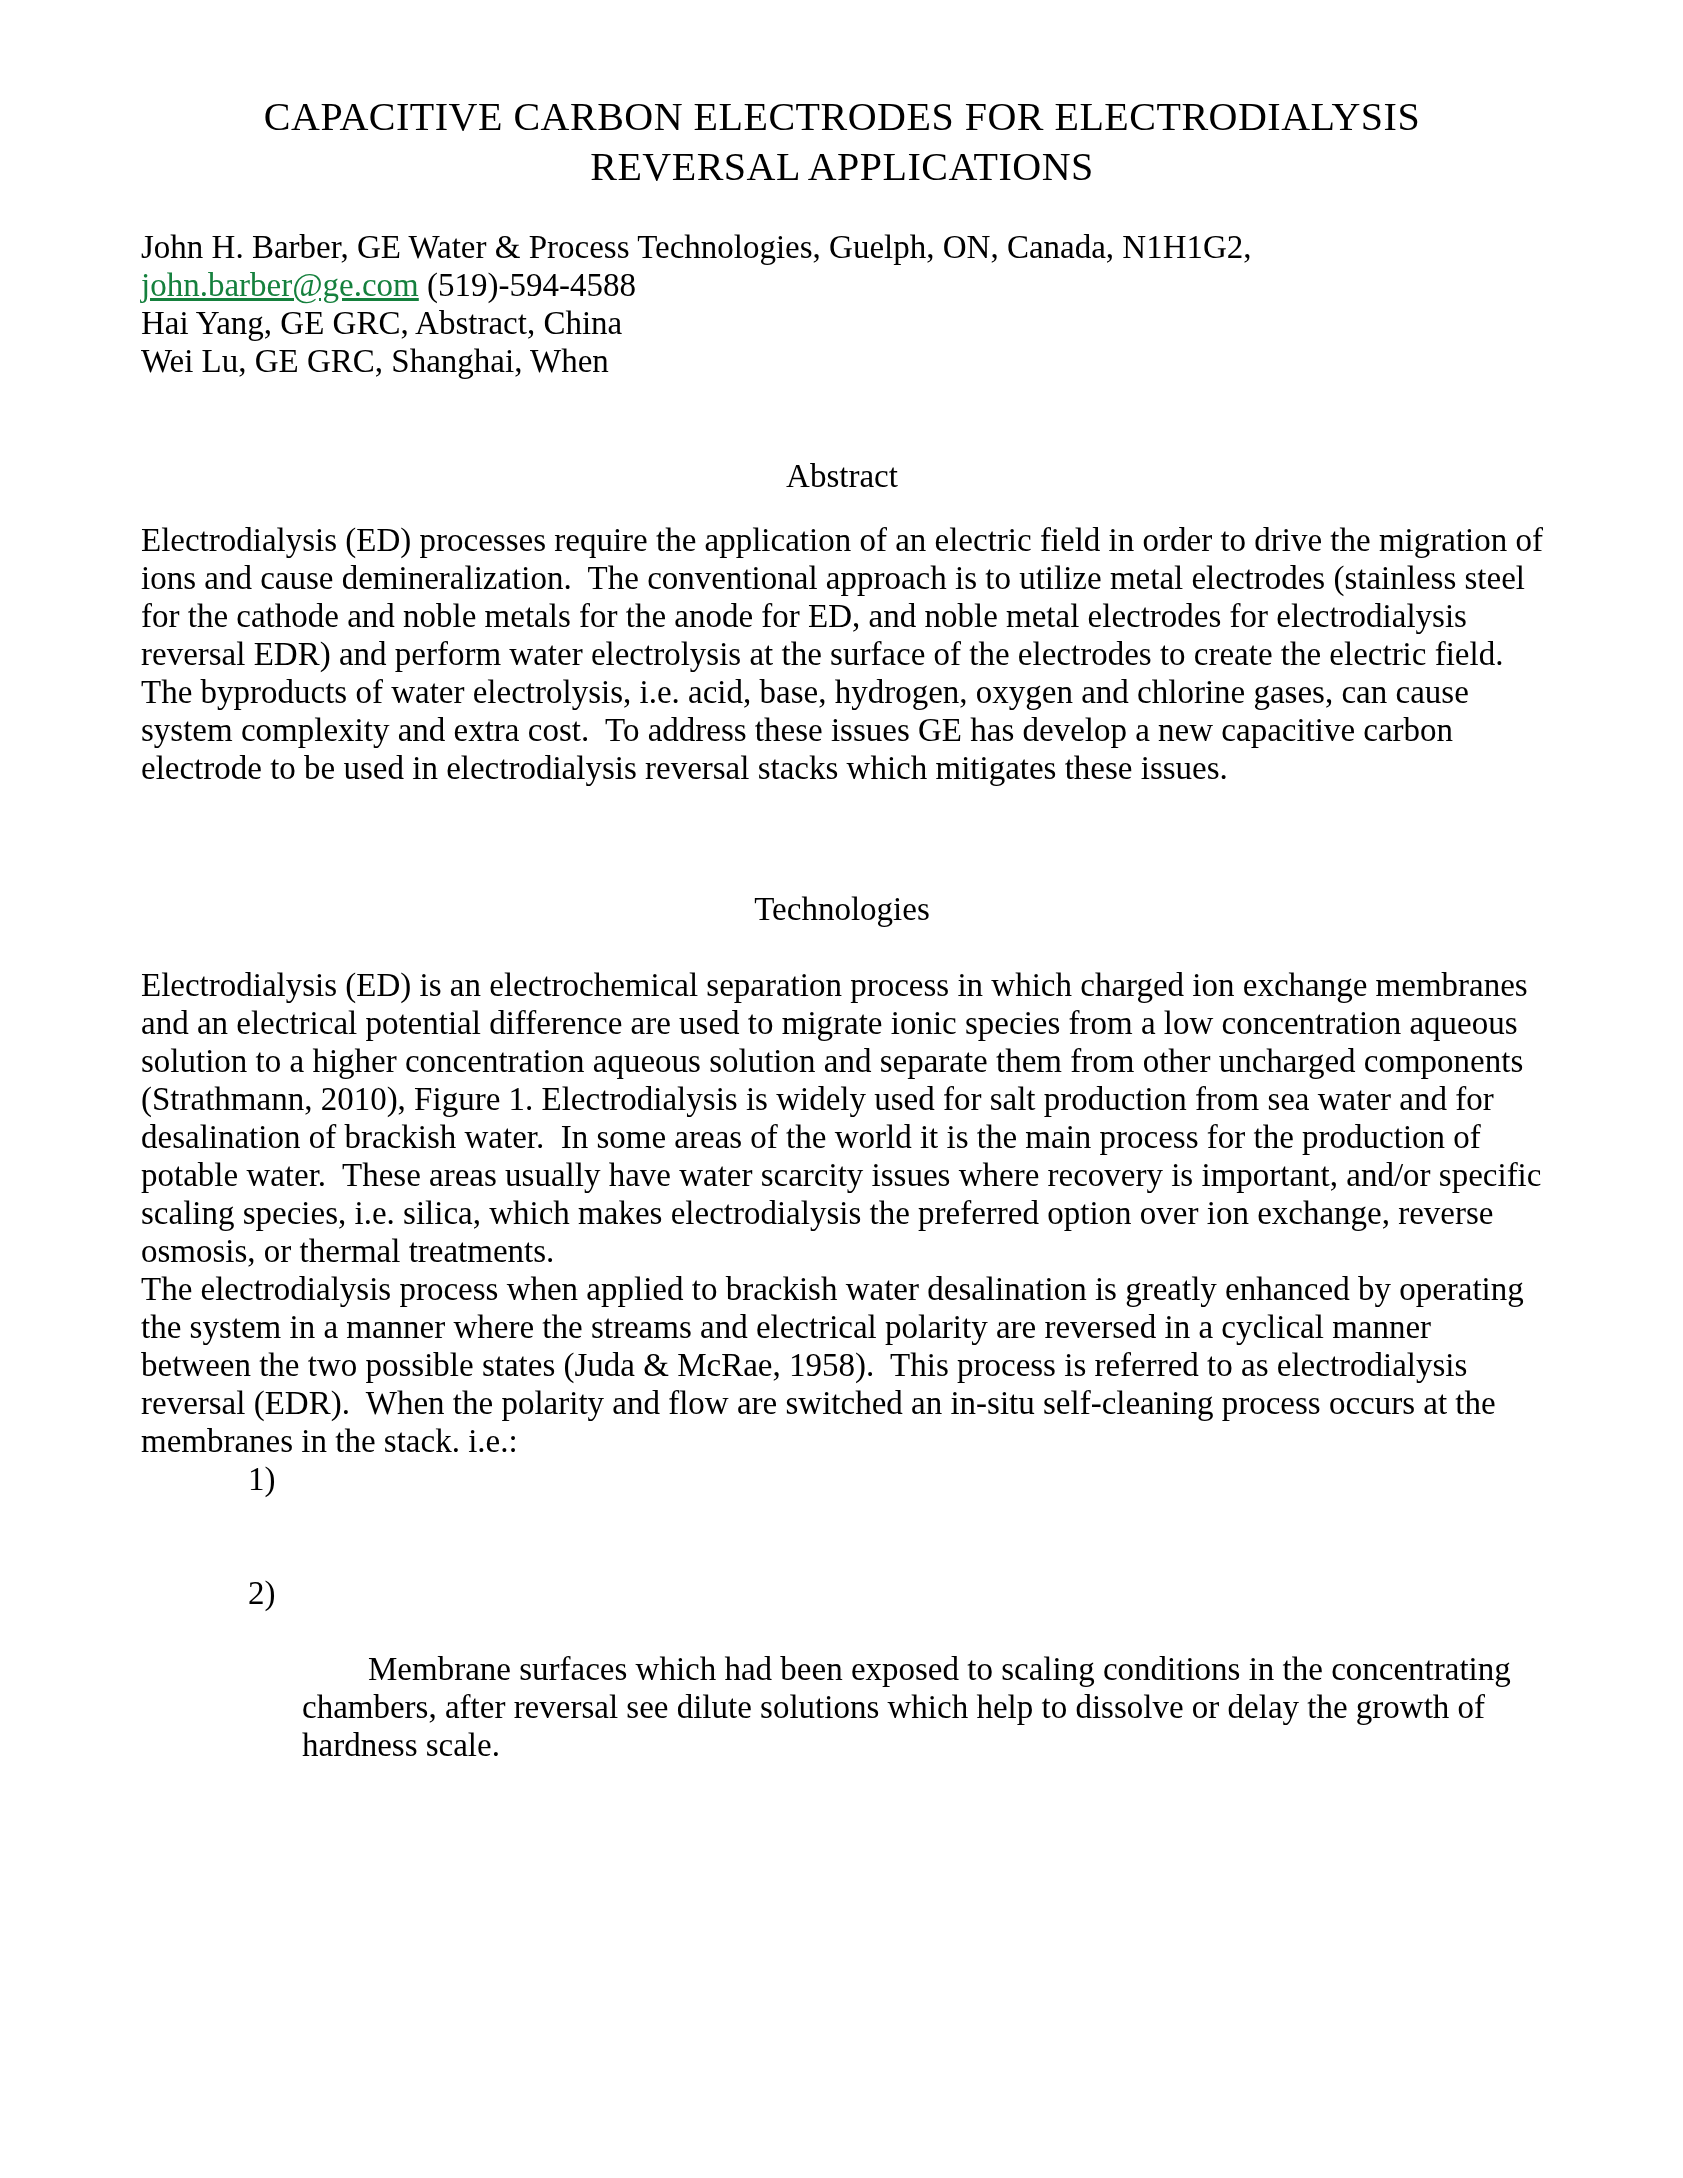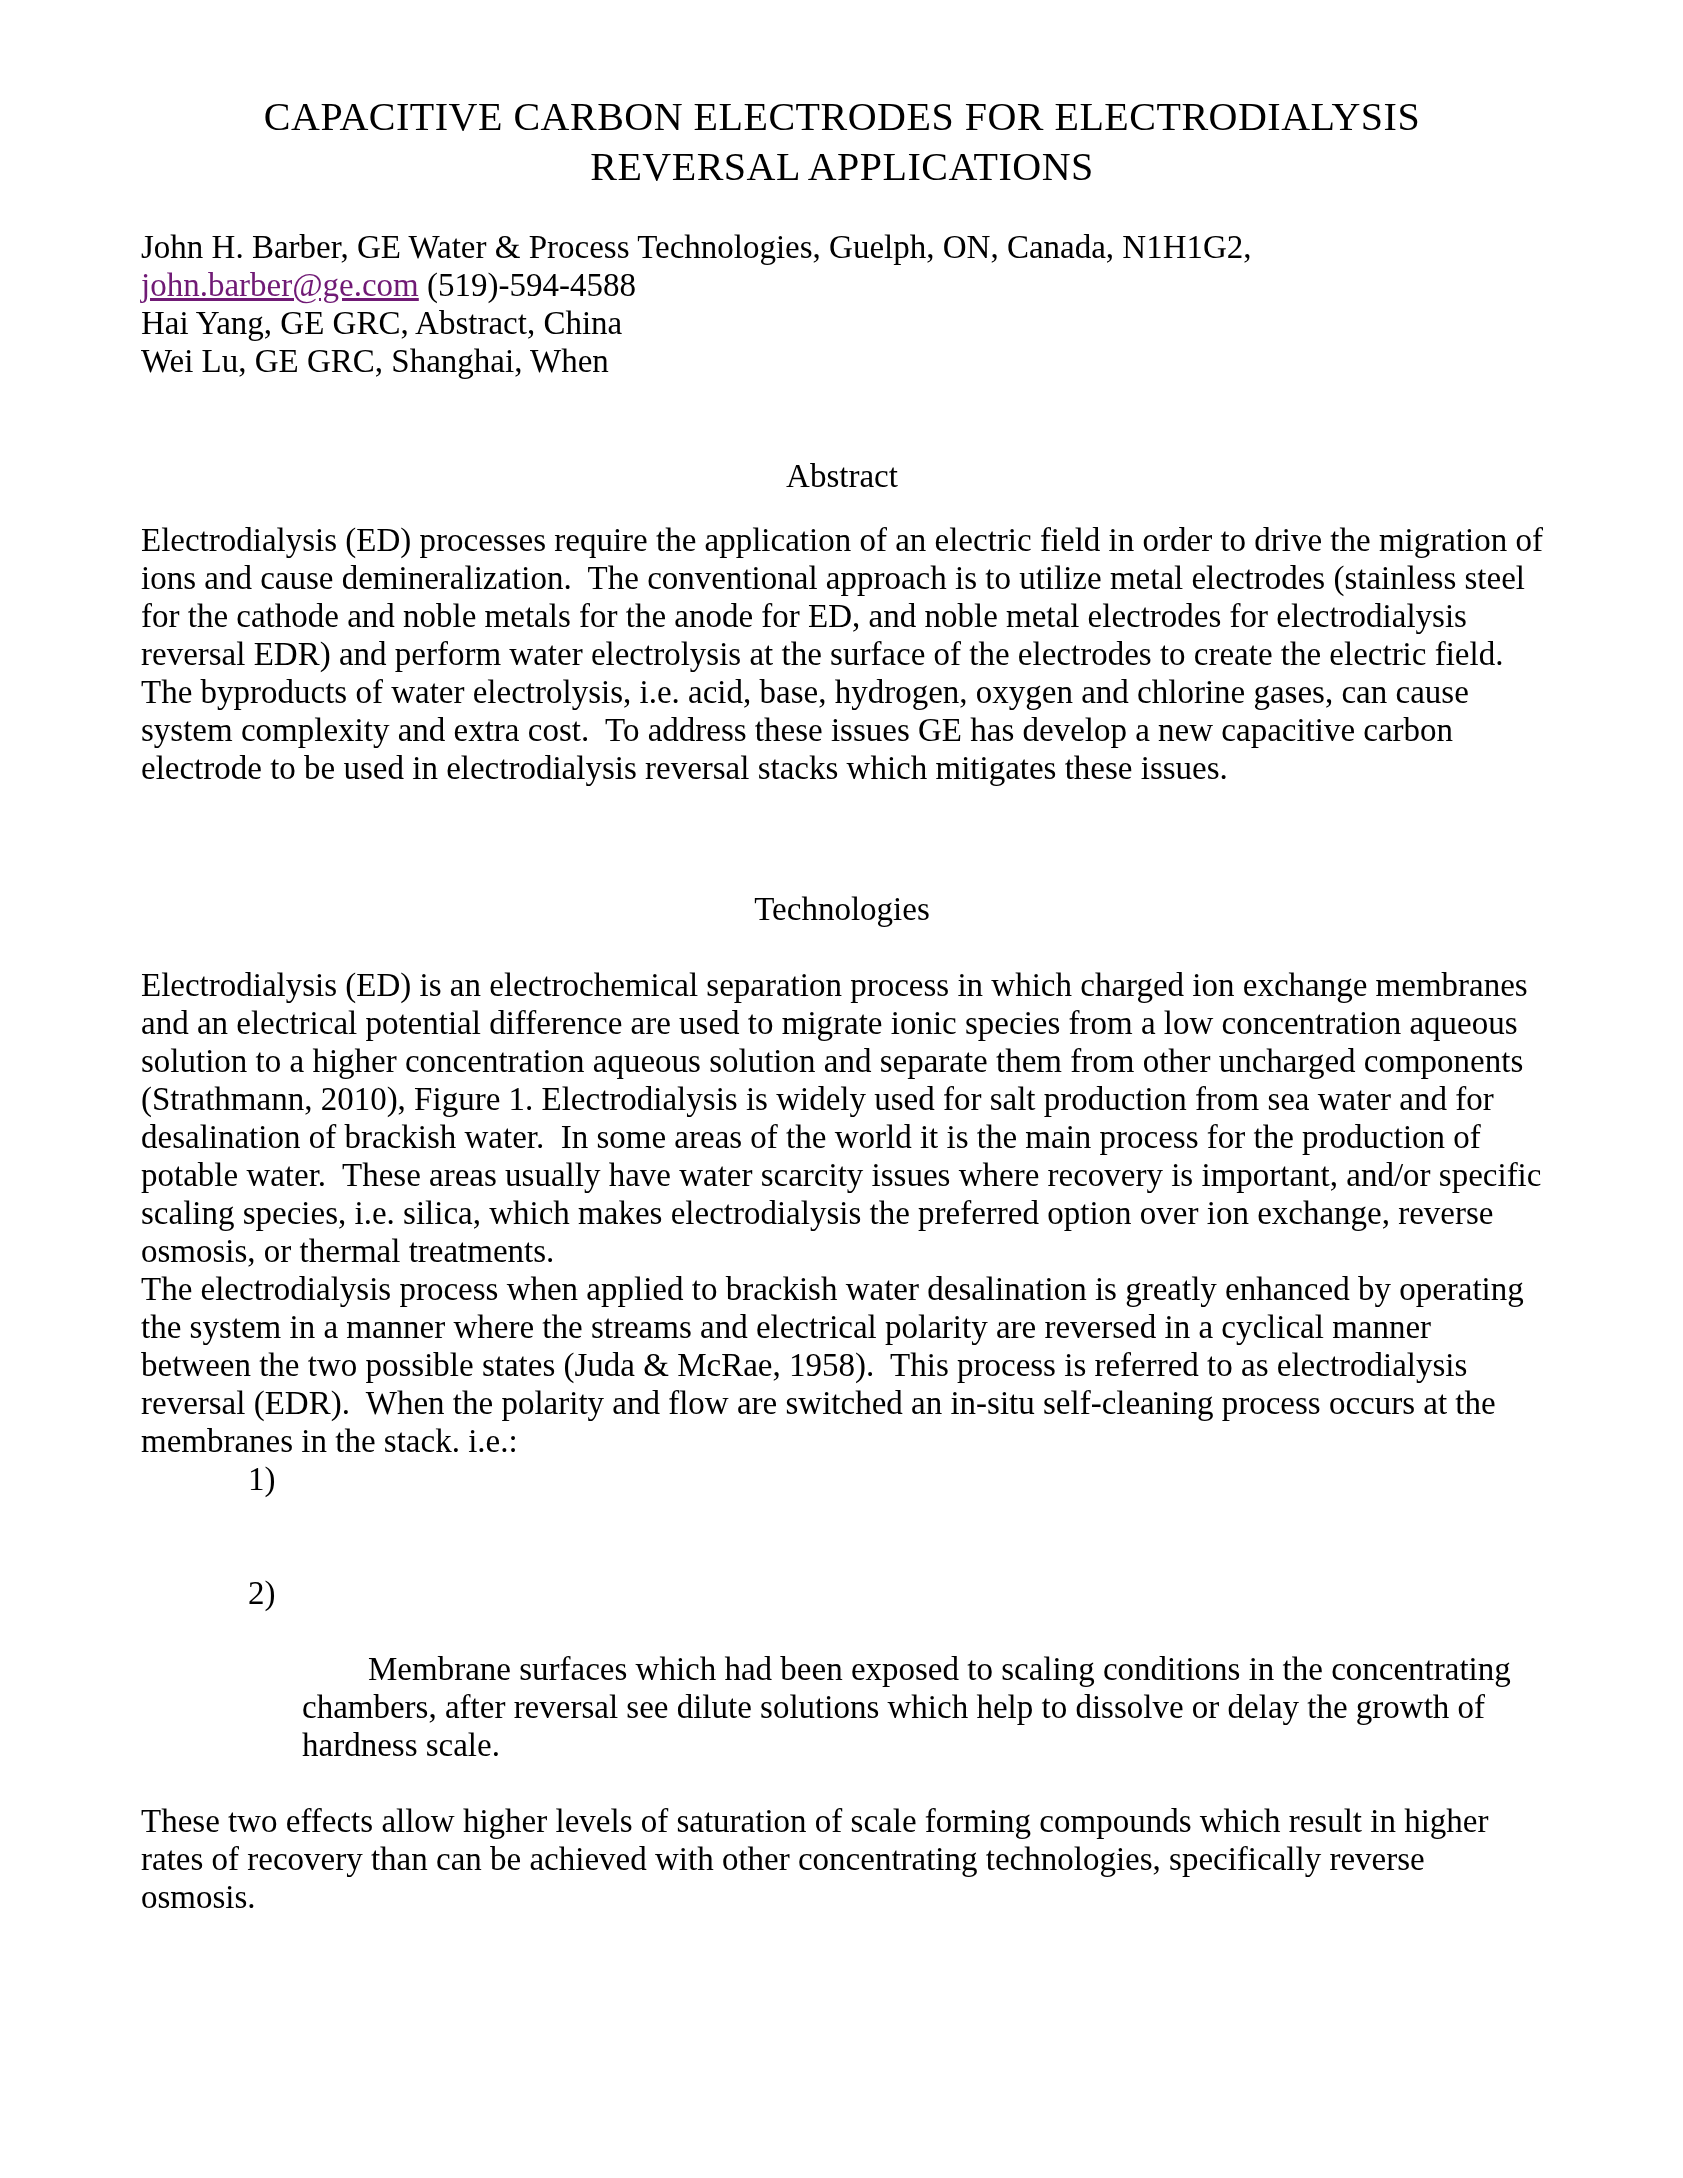--- a/index.html
+++ b/index.html
@@ -31,21 +31,21 @@
     text-align: center;
     letter-spacing: 0.5px;
   }
   .authors {
     margin-top: 36px;
   }
   .author-line {
     white-space: pre-wrap;
   }
   a.email {
-    color: #701a75;
+    color: #15803d;
     text-decoration: underline;
     cursor: pointer;
   }
   .section-heading {
     text-align: center;
     font-family: Liberation Serif, serif;
   }
   .abstract-heading {
     margin-top: 77px;
   }
@@ -108,17 +108,16 @@
     <div class="numbered-list">
       <div class="list-item">
         <span class="marker">1)</span>
       </div>
       <div class="list-item">
         <span class="marker">2)</span>
         <span class="li-text">Membrane surfaces which had been exposed to scaling conditions in the concentrating chambers, after reversal see dilute solutions which help to dissolve or delay the growth of hardness scale.</span>
       </div>
     </div>
 
-    <p class="para">These two effects allow higher levels of saturation of scale forming compounds which result in higher rates of recovery than can be achieved with other concentrating technologies, specifically reverse osmosis.</p>
 
   </div>
 </div>
 
 
 </body></html>

